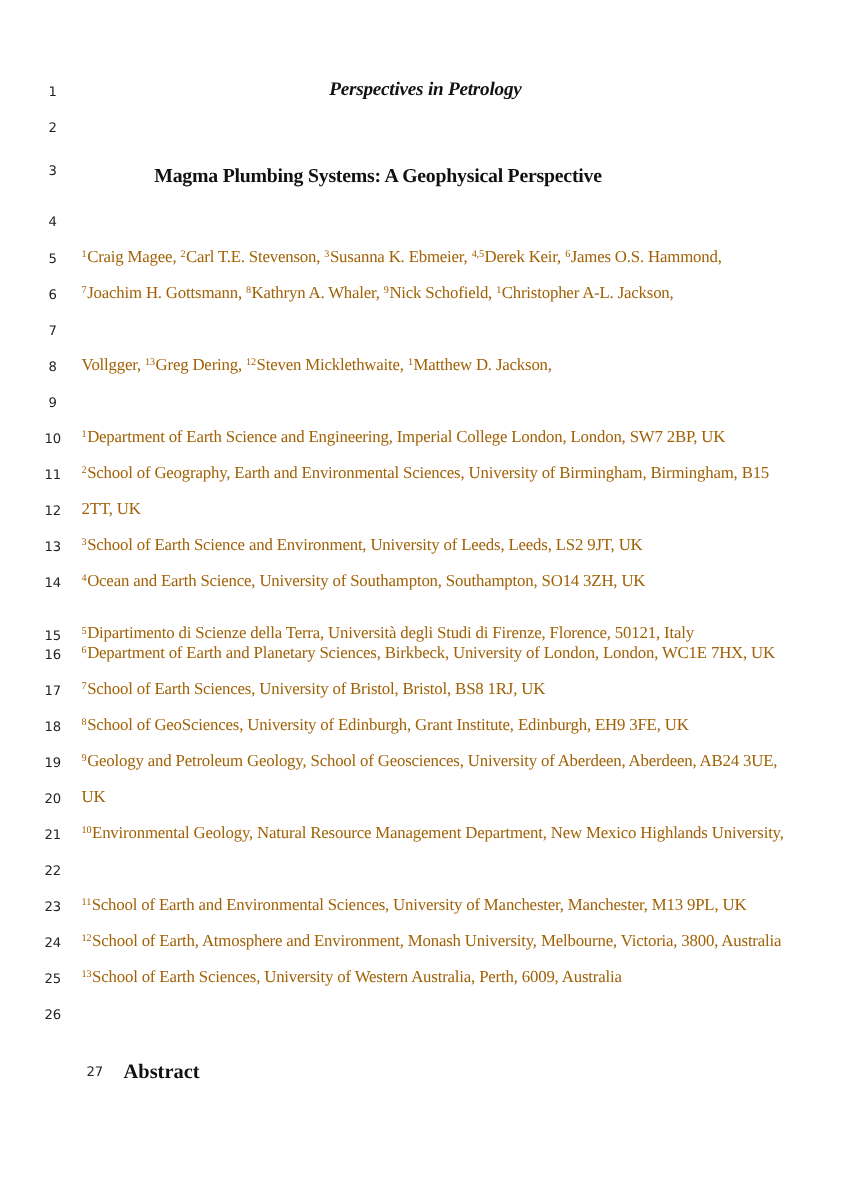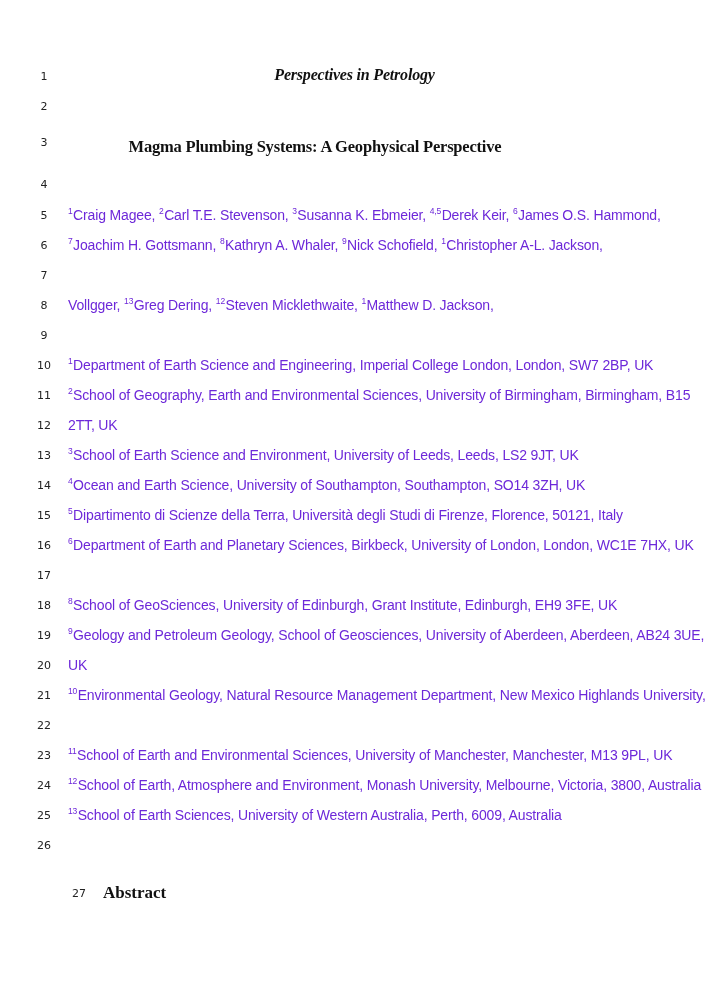--- a/index.html
+++ b/index.html
@@ -1,21 +1,21 @@
 <!DOCTYPE html>
 <html><head>
 <meta charset="utf-8">
 <style>
   html, body { margin:0; padding:0; background:#ffffff; }
   body { width:707px; height:1000px; position:relative; overflow:hidden; color:#111; }
   .line { position:absolute; left:0; width:707px; height:30px; }
   .ln { position:absolute; left:30px; width:28px; text-align:center; top:7px;
         font-family:"DejaVu Sans", sans-serif; font-size:11px; color:#222; }
   .txt { position:absolute; left:68px; top:5px; white-space:nowrap;
-         font-family:Liberation Sans, sans-serif; font-size:14px; letter-spacing:-0.15px; color:#6d28d9; }
+         font-family:Liberation Serif, serif; font-size:14px; letter-spacing:-0.15px; color:#a16207; }
   .txt sup { font-size:8.5px; vertical-align:top; position:relative; top:-1px; margin-right:0.5px; }
   .journal { position:absolute; left:0; width:707px; text-align:center; top:3px;
              font-family:"Liberation Serif", serif; font-style:italic; font-weight:bold; font-size:16px; letter-spacing:-0.2px; padding-left:1px; }
   .title { position:absolute; left:0; width:630px; text-align:center; top:3px;
            font-family:"Liberation Serif", serif; font-weight:bold; font-size:16.5px; letter-spacing:-0.2px; }
   .heading { position:absolute; left:68px; top:1px;
              font-family:"Liberation Serif", serif; font-weight:bold; font-size:17px; }
 </style>
 </head>
 <body>
@@ -82,30 +82,31 @@
     <span class="txt"><span>2TT, UK</span></span>
   </div>
   <div class="line" style="top:442px;">
     <span class="ln">13</span>
     <span class="txt"><sup>3</sup><span>School of Earth Science and Environment, University of Leeds, Leeds, LS2 9JT, UK</span></span>
   </div>
   <div class="line" style="top:472px;">
     <span class="ln">14</span>
     <span class="txt"><sup>4</sup><span>Ocean and Earth Science, University of Southampton, Southampton, SO14 3ZH, UK</span></span>
   </div>
-  <div class="line" style="top:502px;">
+  <div class="line" style="top:516px;">
     <span class="ln">15</span>
     <span class="txt"><sup>5</sup><span>Dipartimento di Scienze della Terra, Università degli Studi di Firenze, Florence, 50121, Italy</span></span>
   </div>
   <div class="line" style="top:532px;">
     <span class="ln">16</span>
     <span class="txt"><sup>6</sup><span>Department of Earth and Planetary Sciences, Birkbeck, University of London, London, WC1E 7HX, UK</span></span>
   </div>
   <div class="line" style="top:562px;">
     <span class="ln">17</span>
+    <span class="txt"><sup>7</sup><span>School of Earth Sciences, University of Bristol, Bristol, BS8 1RJ, UK</span></span>
   </div>
   <div class="line" style="top:592px;">
     <span class="ln">18</span>
     <span class="txt"><sup>8</sup><span>School of GeoSciences, University of Edinburgh, Grant Institute, Edinburgh, EH9 3FE, UK</span></span>
   </div>
   <div class="line" style="top:622px;">
     <span class="ln">19</span>
     <span class="txt"><sup>9</sup><span>Geology and Petroleum Geology, School of Geosciences, University of Aberdeen, Aberdeen, AB24 3UE,</span></span>
   </div>
   <div class="line" style="top:652px;padding-left:20px;">

